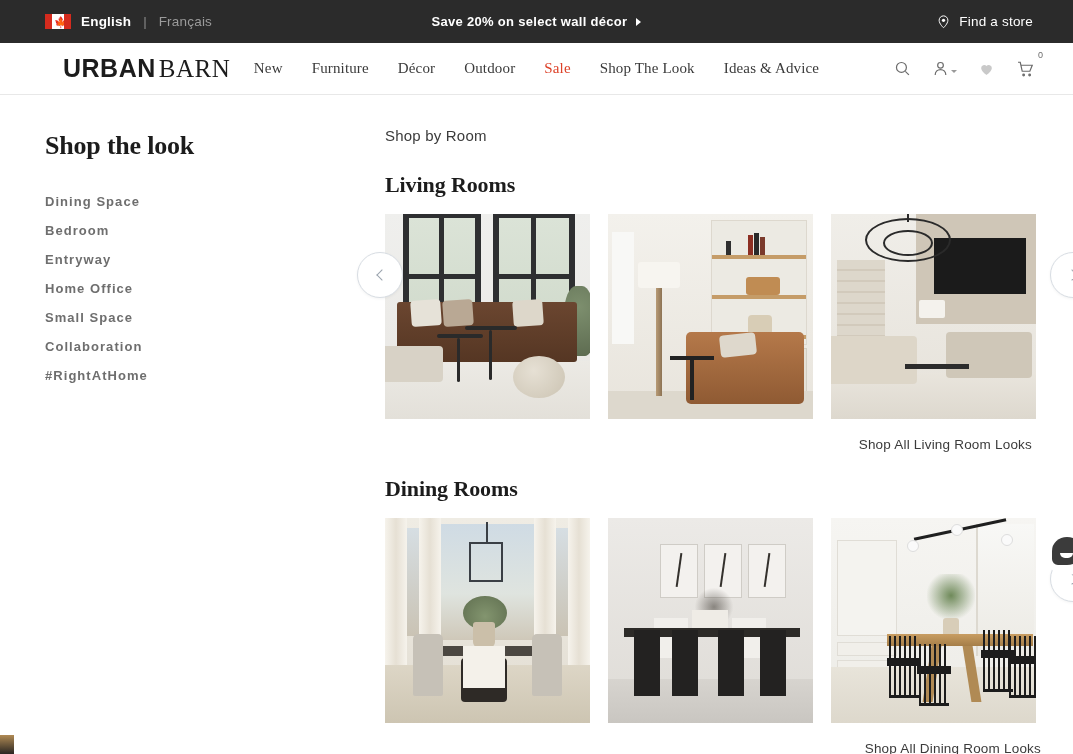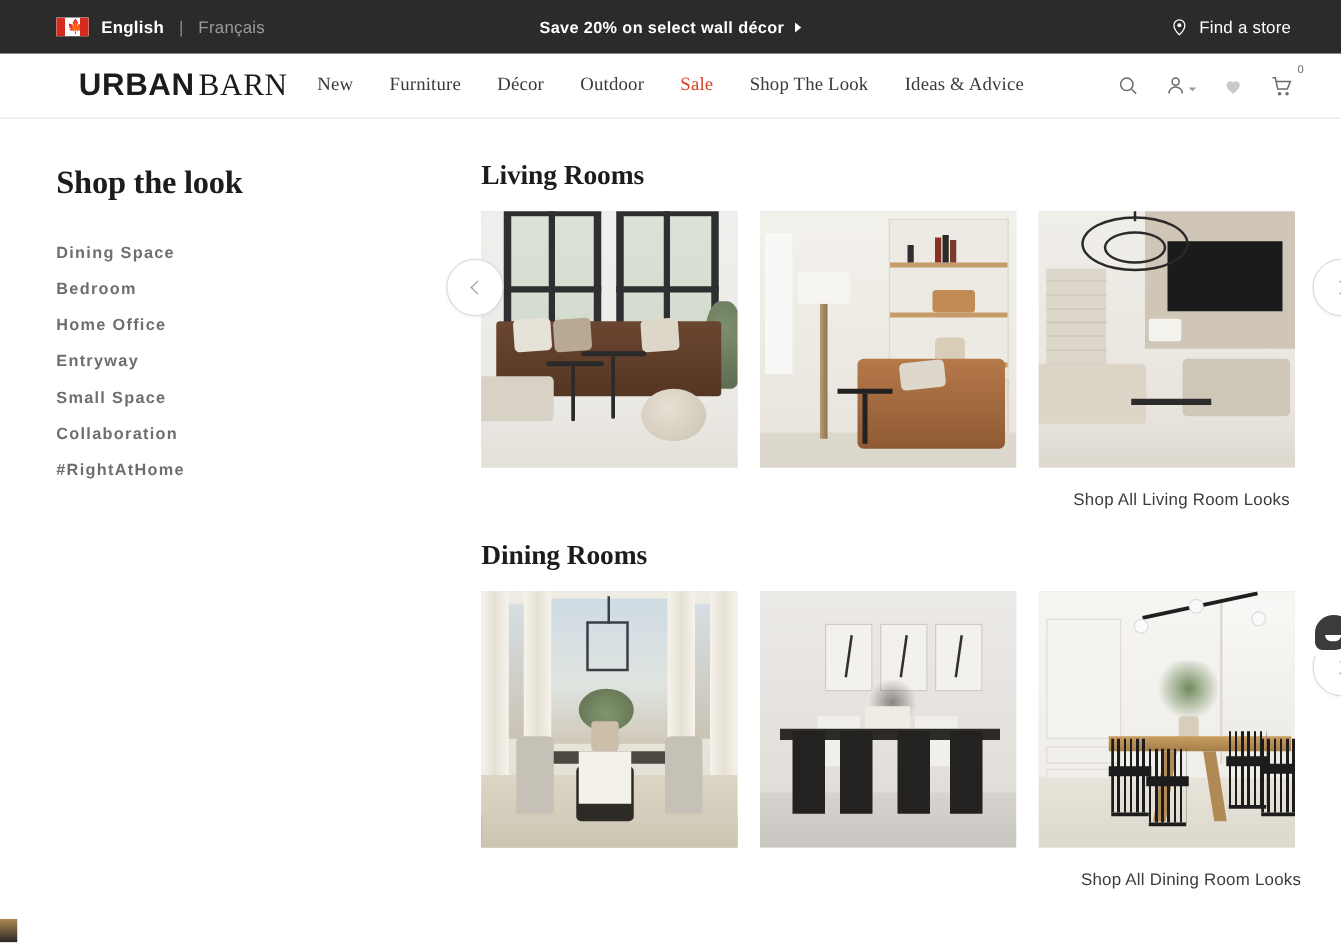--- a/index.html
+++ b/index.html
@@ -579,29 +579,30 @@
   </div>
 </div>
 
 <div class="page">
 
   <aside class="sidebar">
     <div class="sidebar-title">Shop the look</div>
     <ul class="sidebar-list">
       <li>Dining Space</li>
       <li>Bedroom</li>
+      <li>Entryway</li>
       <li>Home Office</li>
-      <li>Entryway</li>
       <li>Small Space</li>
       <li>Collaboration</li>
       <li>#RightAtHome</li>
     </ul>
   </aside>
 
   <main class="content">
+    <div class="content-eyebrow">Shop by Room</div>
 
     <section class="section">
       <h2 class="section-title">Living Rooms</h2>
 
       <div class="arrow prev">
           <span></span>
         </div>
       <div class="arrow next">
           <span></span>
         </div>

